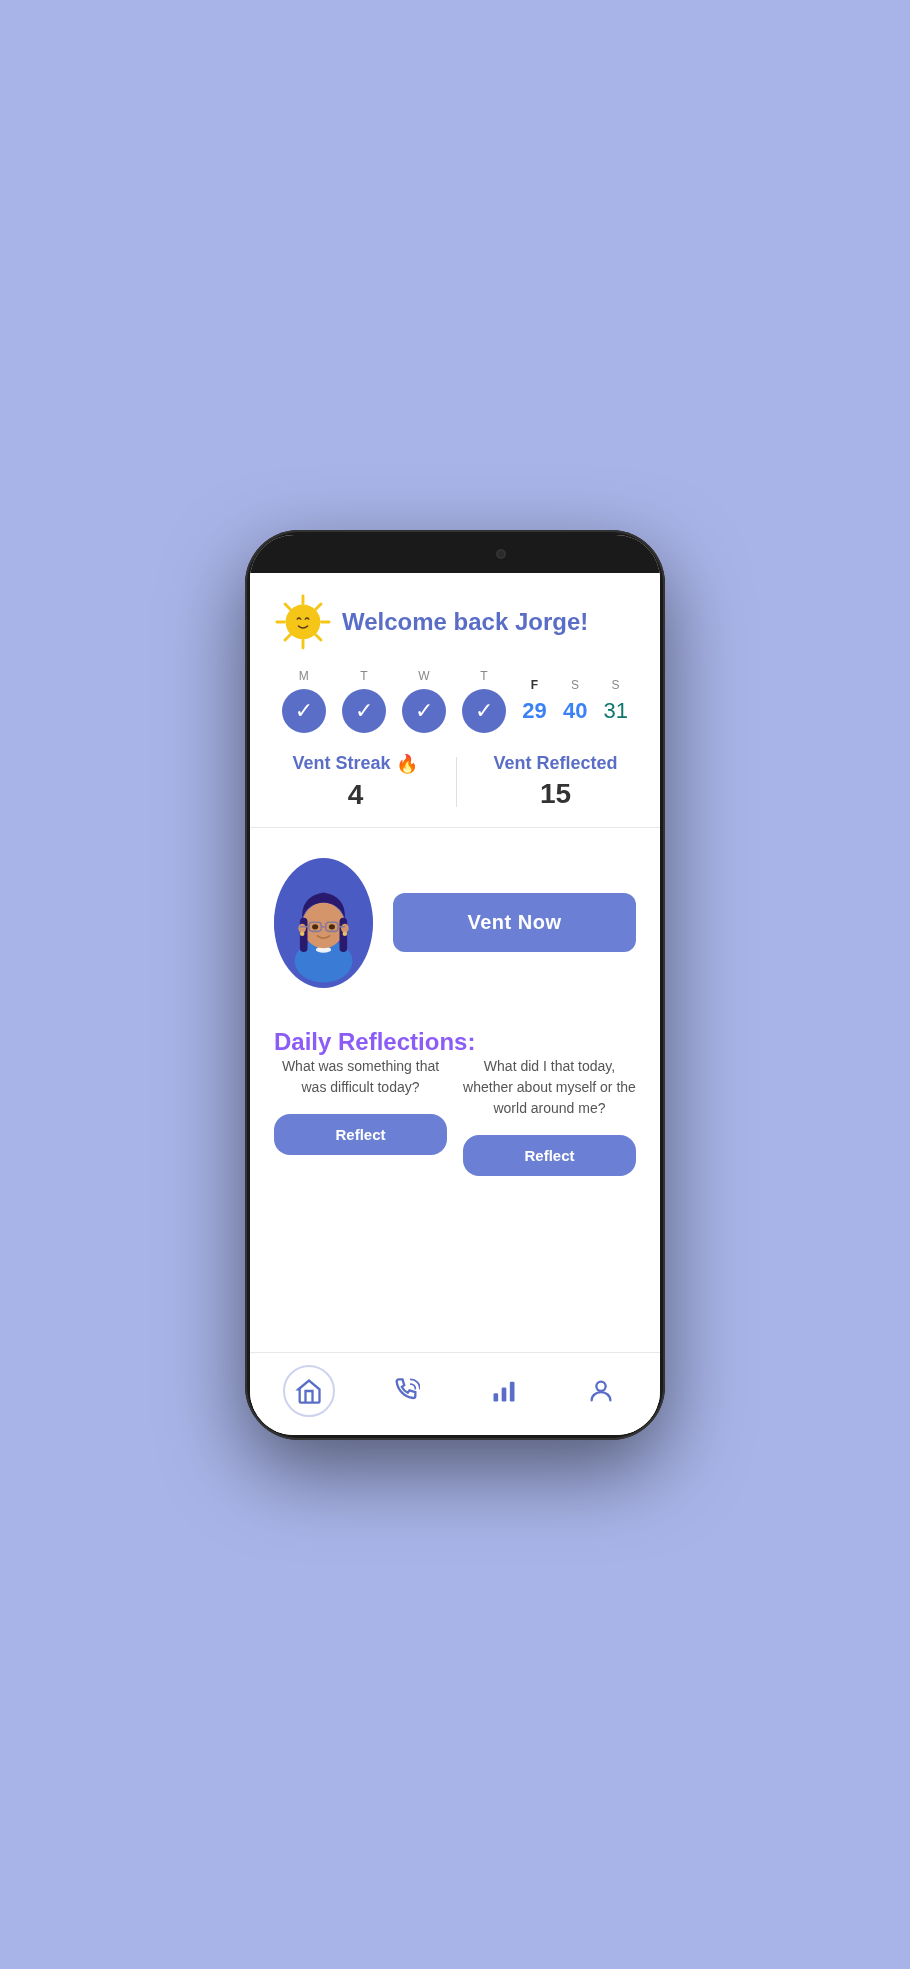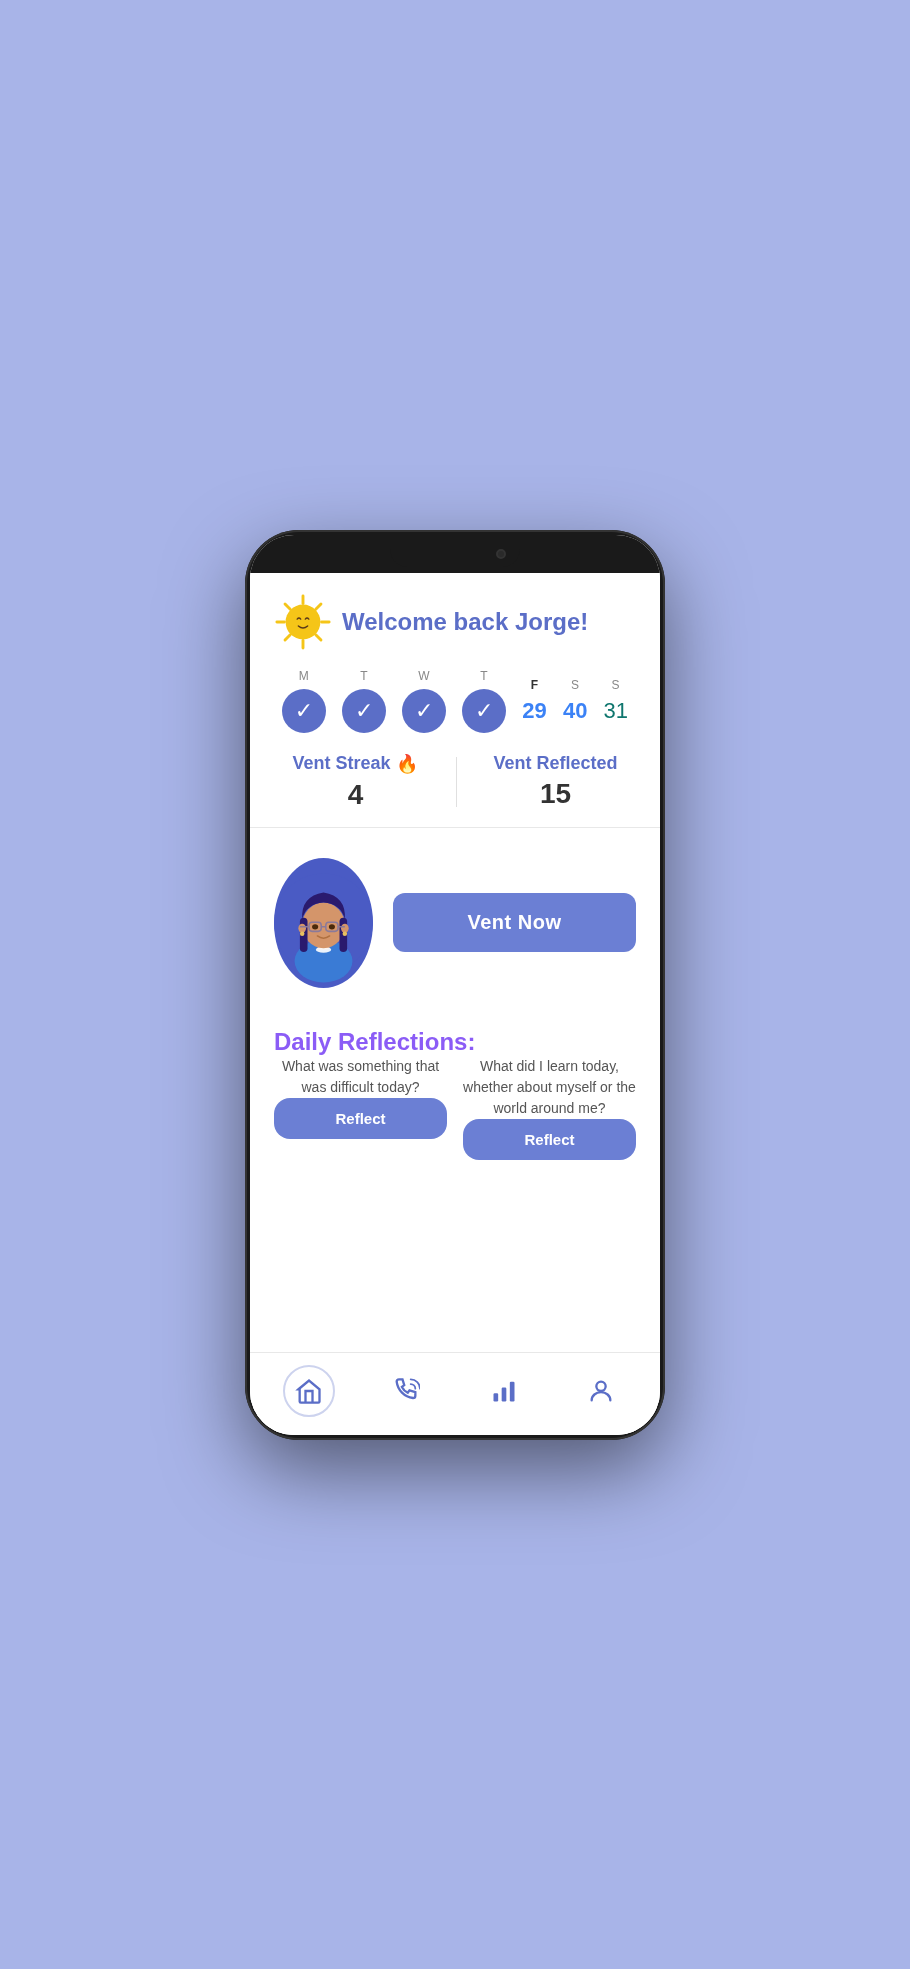--- a/index.html
+++ b/index.html
@@ -213,21 +213,21 @@
     }
     .reflections-grid {
       display: flex;
       gap: 16px;
     }
     .reflection-card {
       flex: 1;
       display: flex;
       flex-direction: column;
       align-items: center;
-      gap: 0;
+      gap: 16px;
     }
     .reflection-question {
       font-size: 14px;
       color: #555;
       text-align: center;
       line-height: 1.5;
       font-weight: 500;
     }
     .reflect-button {
       width: 100%;
@@ -417,21 +417,21 @@
       </div>
 
       <div class="reflections-section">
         <div class="reflections-title">Daily Reflections:</div>
         <div class="reflections-grid">
           <div class="reflection-card">
             <p class="reflection-question">What was something that was difficult today?</p>
             <button class="reflect-button">Reflect</button>
           </div>
           <div class="reflection-card">
-            <p class="reflection-question">What did I learn today, whether about myself or the world around me?</p>
+            <p class="reflection-question">What did I that today, whether about myself or the world around me?</p>
             <button class="reflect-button">Reflect</button>
           </div>
         </div>
       </div>
 
       <div class="bottom-nav">
 
         <div class="nav-item">
           <div class="nav-icon-wrap active">
             <svg class="nav-svg" viewBox="0 0 24 24" fill="none">

